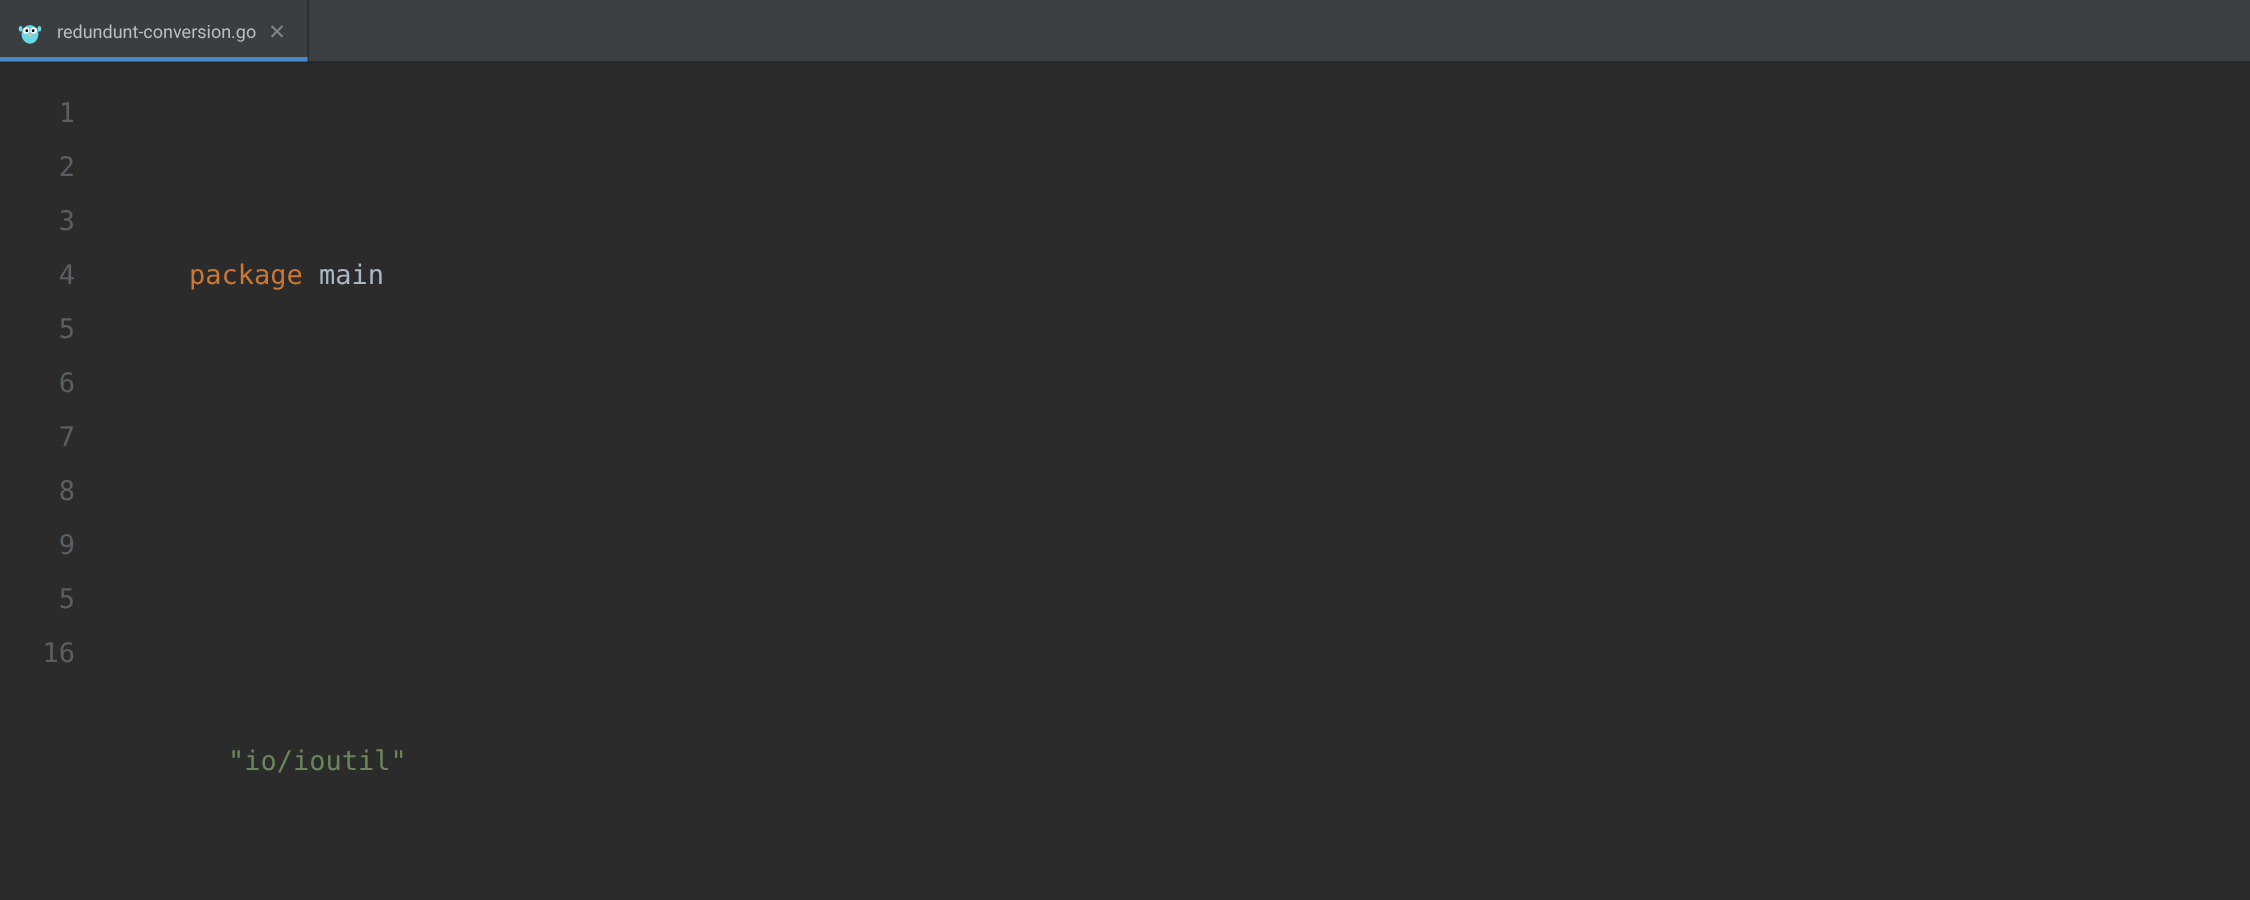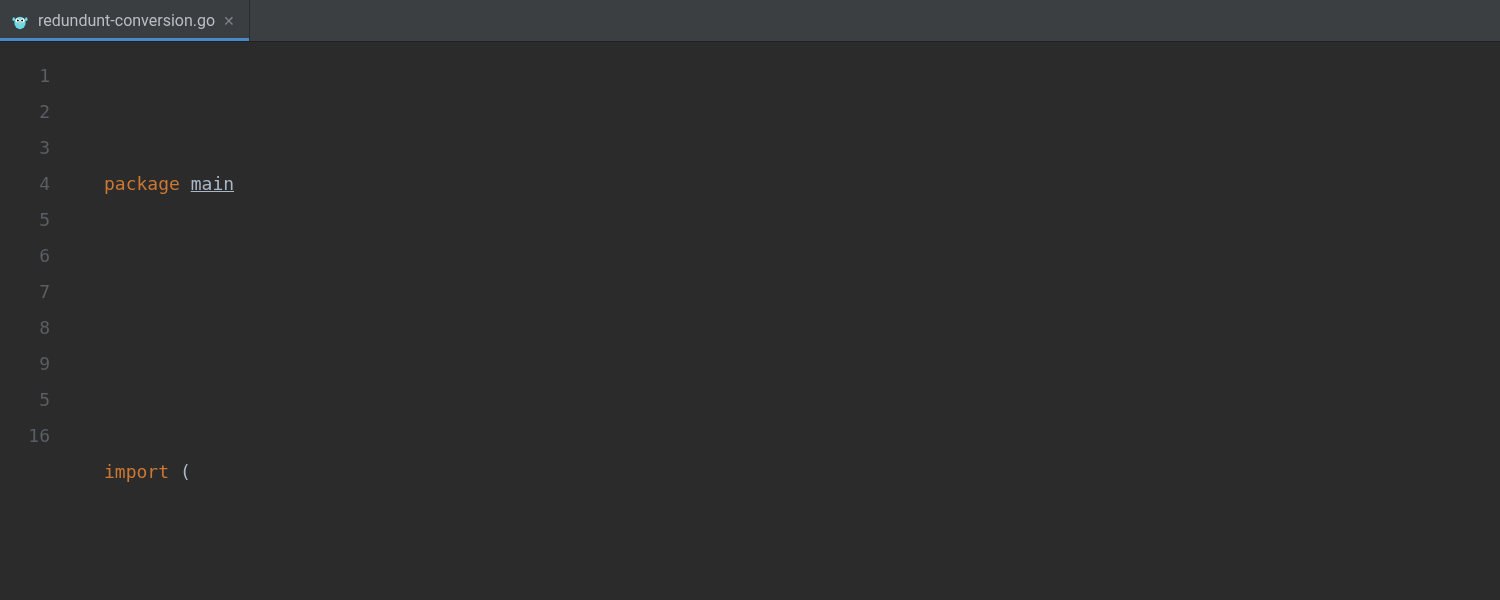--- a/index.html
+++ b/index.html
@@ -58,21 +58,21 @@
   .tab.active::after {
     content: "";
     position: absolute;
     left: 0; right: 0; bottom: 0;
     height: 3px;
     background: var(--tab-active-underline);
   }
   .tab-text {
     color: var(--tab-text);
     font-family: -apple-system, "Segoe UI", Roboto, "Helvetica Neue", Arial, sans-serif;
-    font-size: 16px;
+    font-size: 12px;
   }
   .tab .close {
     color: #8a9199;
     font-family: sans-serif;
     font-size: 14px;
     opacity: .85;
   }
   .go-gopher {
     display: inline-flex;
     width: 20px; height: 20px;
@@ -107,23 +107,23 @@
     padding-left: 8px;
     position: relative;
     white-space: pre;
   }
   .code-line {
     height: 36px;
     display: flex;
     align-items: center;
     position: relative;
   }
-  .kw   { color: var(--orange); }
+  .kw   { color: var(--orange); margin-left: 22px; }
   .str  { color: var(--green); }
-  .id   { color: var(--code-default); text-decoration: underline; }
+  .id   { color: var(--code-default); }
   .pn   { color: var(--code-default); }
   .indent1 { padding-left: 48px; }
 </style>
 </head>
 <body>
 
 <div class="tabbar">
   <div class="tab active">
     <span class="go-gopher">
       <svg viewBox="0 0 32 32" width="20" height="20">
@@ -159,23 +159,20 @@
   </div>
 
   <div class="code-col">
 
     <div class="code-line">
       <span class="kw">package</span><span>&nbsp;</span><span class="id">main</span>
     </div>
 
     <div class="code-line"></div>
 
-    <div class="code-line">
-      <span class="kw">import</span><span>&nbsp;</span><span class="pn">(</span>
-    </div>
 
     <div class="code-line indent1">
       <span class="str">"io/ioutil"</span>
     </div>
 
     
 
     
 
     

